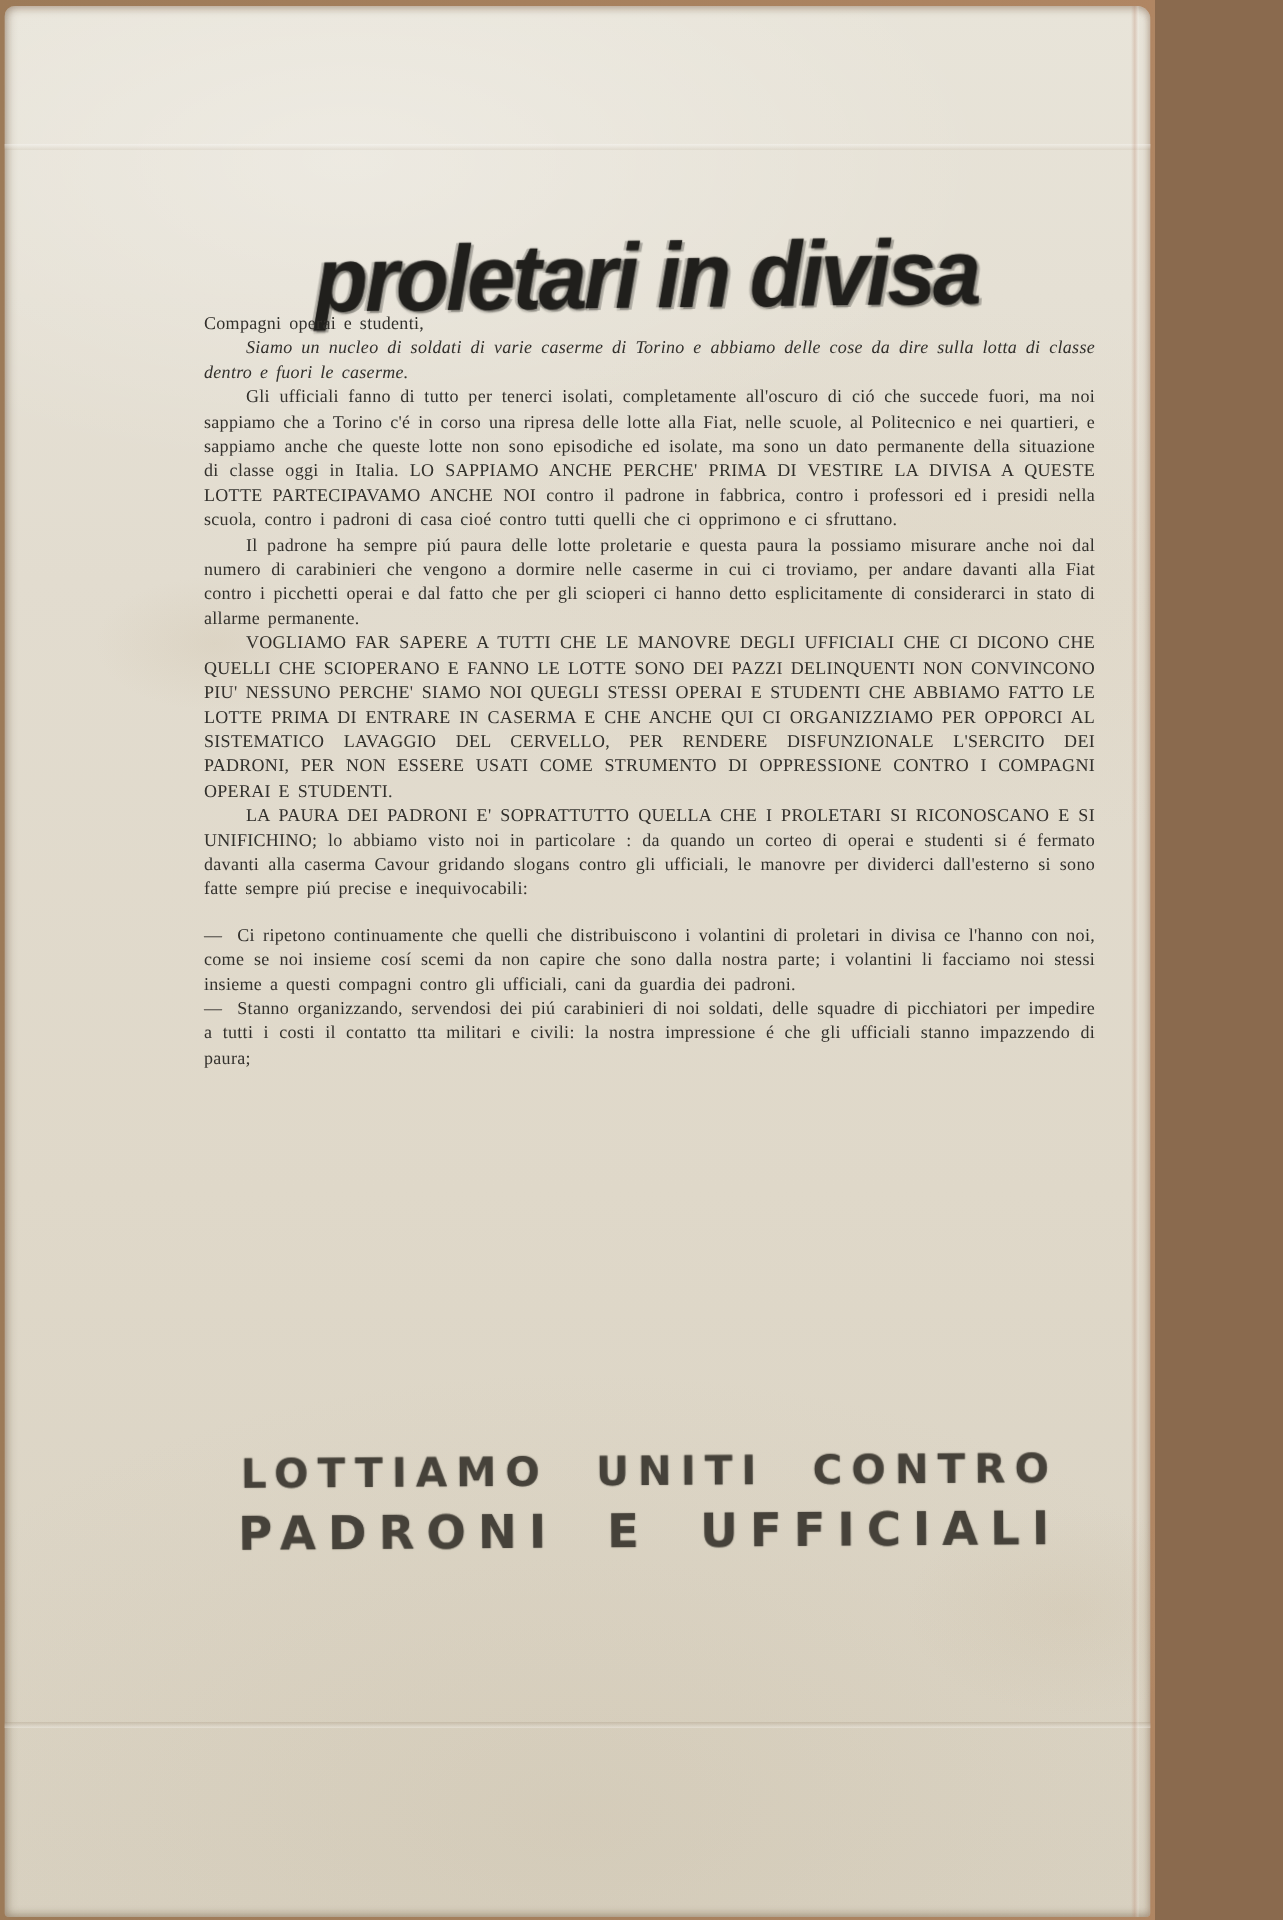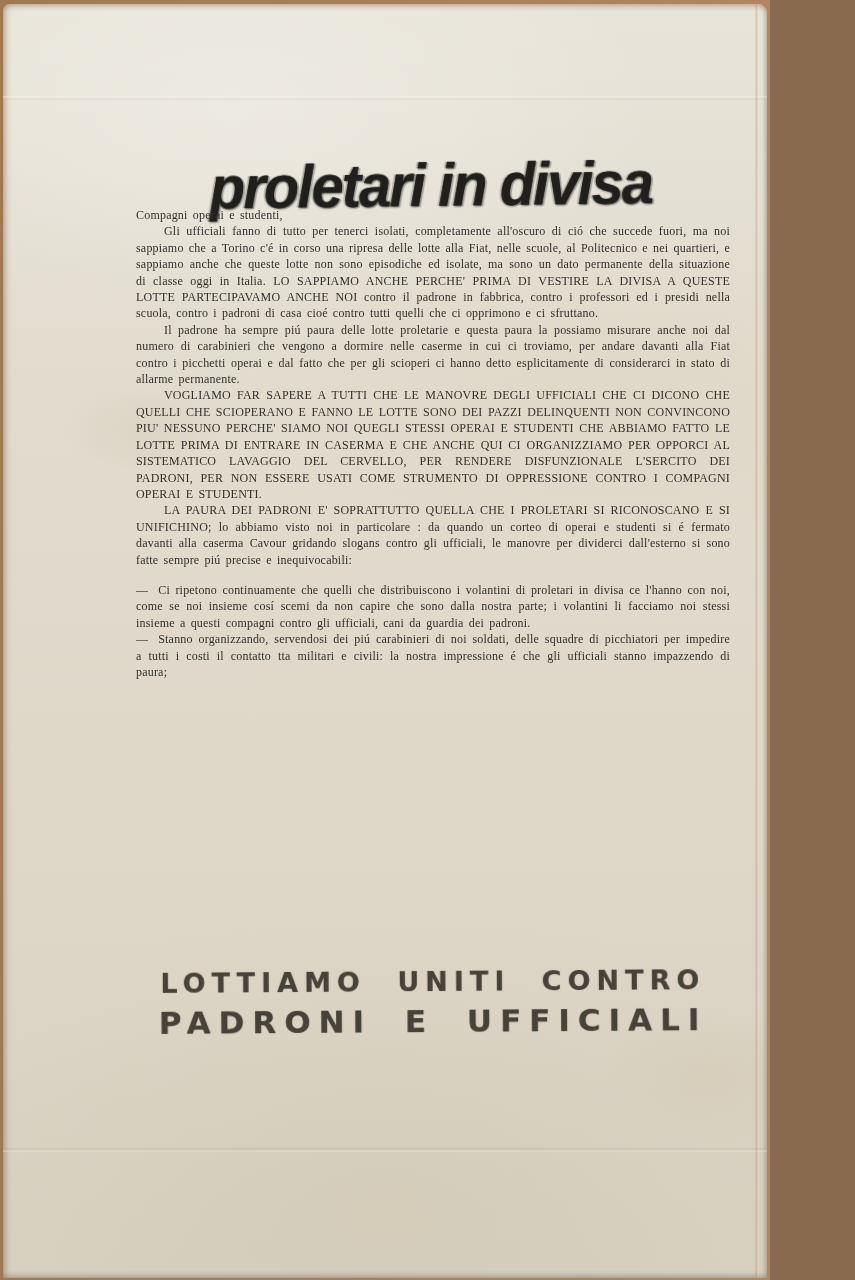--- a/index.html
+++ b/index.html
@@ -58,20 +58,21 @@
     <div class="stain s1"></div>
     <div class="stain s2"></div>
     <div class="crease-h c1"></div>
     <div class="crease-h c2"></div>
     <div class="crease-v"></div>
 
     <h1 id="title">proletari in divisa</h1>
 
     <div id="bodycol">
       <p class="salutation">Compagni operai e studenti,</p>
+      <p class="lead">Siamo un nucleo di soldati di varie caserme di Torino e abbiamo delle cose da dire sulla lotta di classe dentro e fuori le caserme.</p>
       <p class="para">Gli ufficiali fanno di tutto per tenerci isolati, completamente all'oscuro di ció che succede fuori, ma noi sappiamo che a Torino c'é in corso una ripresa delle lotte alla Fiat, nelle scuole, al Politecnico e nei quartieri, e sappiamo anche che queste lotte non sono episodiche ed isolate, ma sono un dato permanente della situazione di classe oggi in Italia. LO SAPPIAMO ANCHE PERCHE' PRIMA DI VESTIRE LA DIVISA A QUESTE LOTTE PARTECIPAVAMO ANCHE NOI contro il padrone in fabbrica, contro i professori ed i presidi nella scuola, contro i padroni di casa cioé contro tutti quelli che ci opprimono e ci sfruttano.</p>
       <p class="para">Il padrone ha sempre piú paura delle lotte proletarie e questa paura la possiamo misurare anche noi dal numero di carabinieri che vengono a dormire nelle caserme in cui ci troviamo, per andare davanti alla Fiat contro i picchetti operai e dal fatto che per gli scioperi ci hanno detto esplicitamente di considerarci in stato di allarme permanente.</p>
       <p class="para">VOGLIAMO FAR SAPERE A TUTTI CHE LE MANOVRE DEGLI UFFICIALI CHE CI DICONO CHE QUELLI CHE SCIOPERANO E FANNO LE LOTTE SONO DEI PAZZI DELINQUENTI NON CONVINCONO PIU' NESSUNO PERCHE' SIAMO NOI QUEGLI STESSI OPERAI E STUDENTI CHE ABBIAMO FATTO LE LOTTE PRIMA DI ENTRARE IN CASERMA E CHE ANCHE QUI CI ORGANIZZIAMO PER OPPORCI AL SISTEMATICO LAVAGGIO DEL CERVELLO, PER RENDERE DISFUNZIONALE L'SERCITO DEI PADRONI, PER NON ESSERE USATI COME STRUMENTO DI OPPRESSIONE CONTRO I COMPAGNI OPERAI E STUDENTI.</p>
       <p class="para">LA PAURA DEI PADRONI E' SOPRATTUTTO QUELLA CHE I PROLETARI SI RICONOSCANO E SI UNIFICHINO; lo abbiamo visto noi in particolare : da quando un corteo di operai e studenti si é fermato davanti alla caserma Cavour gridando slogans contro gli ufficiali, le manovre per dividerci dall'esterno si sono fatte sempre piú precise e inequivocabili:</p>
 
       <div class="bullets">
         <p class="bullet"><span class="dash">—</span><span>Ci ripetono continuamente che quelli che distribuiscono i volantini di proletari in divisa ce l'hanno con noi, come se noi insieme cosí scemi da non capire che sono dalla nostra parte; i volantini li facciamo noi stessi insieme a questi compagni contro gli ufficiali, cani da guardia dei padroni.</span></p>
         <p class="bullet"><span class="dash">—</span><span>Stanno organizzando, servendosi dei piú carabinieri di noi soldati, delle squadre di picchiatori per impedire a tutti i costi il contatto tta militari e civili: la nostra impressione é che gli ufficiali stanno impazzendo di paura;</span></p>
       </div>
     </div>

